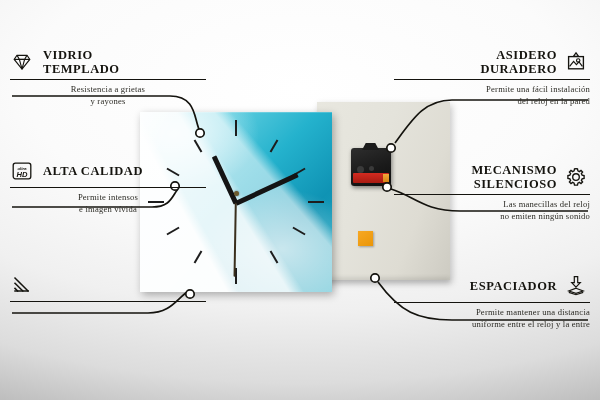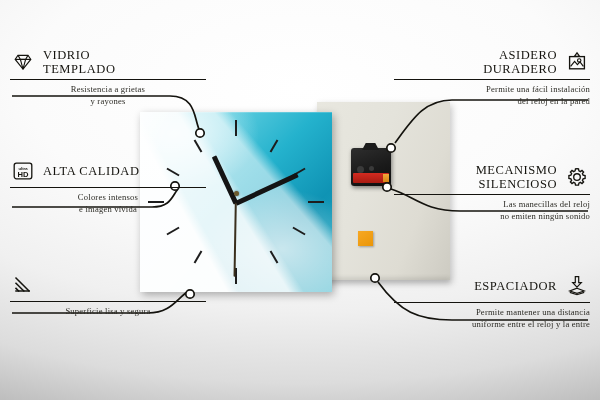--- a/index.html
+++ b/index.html
@@ -76,36 +76,36 @@
   .tick { position:absolute; background:#1d1d1d; transform-origin:center; }
   .hand { position:absolute; background:#141414; border-radius:1px; transform-origin:left center; }
   .pin { position:absolute; left:94px; top:88px; width:5px; height:5px; border-radius:50%;
          background:#6b5a2e; box-shadow:0 0 2px rgba(0,0,0,.6); z-index:4; }
 
   
   .callout { position:absolute; width:196px; }
   .callout .head { display:flex; align-items:center; gap:7px; }
   .callout .titles { display:flex; flex-direction:column; line-height:1.12; }
   .callout .t1,.callout .t2 {
-    font-size:12.5px; font-weight:400; letter-spacing:.55px; color:#15140f;
+    font-size:12.5px; font-weight:700; letter-spacing:.55px; color:#15140f;
     font-family:"Liberation Serif", serif;
   }
   .callout .rule { height:1.4px; background:#14130e; margin:3px 0 4px; }
   .callout .desc { font-size:8.6px; color:#2b2a24; line-height:1.35; letter-spacing:.2px; }
 
   .left  { left:10px; }
   .left .head { justify-content:flex-start; }
   .left .titles { align-items:flex-start; }
   .left .desc { text-align:center; }
   .right { right:10px; }
   .right .head { justify-content:flex-end; }
   .right .titles { align-items:flex-end; }
   .right .desc { text-align:right; }
 
-  .ico { width:26px; height:26px; flex:0 0 26px; display:flex; align-items:center; justify-content:center; }
+  .ico { width:26px; height:26px; flex:0 0 26px; display:flex; align-items:center; justify-content:flex-start;font-style:italic; }
   .ico svg { display:block; }
 
   .c1 { top:48px; }  .c2 { top:158px; } .c3 { top:272px; }
   .c4 { top:48px; }  .c5 { top:163px; } .c6 { top:273px; }
 
   .lines { position:absolute; inset:0; pointer-events:none; }
 </style>
 </head>
 <body>
 
@@ -193,40 +193,37 @@
           <text x="12" y="11.1" text-anchor="middle" font-family="Liberation Sans, sans-serif" font-size="4.2" font-weight="700" fill="#15140f">ultra</text>
           <text x="12" y="17.6" text-anchor="middle" font-family="Liberation Sans, sans-serif" font-size="7.6" font-weight="700" fill="#15140f">HD</text>
         </svg>
       </span>
       <span class="titles">
         <span class="t2">ALTA CALIDAD</span>
       </span>
     </div>
     <div class="rule"></div>
     <div class="desc">
-      <span>Colores intensos</span><br>
+      <span>Permite intensos</span><br>
       <span>e imagen vívida</span>
     </div>
   </div>
 
   <div class="callout left c3">
     <div class="head">
       <span class="ico">
         <svg width="24" height="24" viewBox="0 0 24 24" stroke="#15140f" stroke-width="1.5" stroke-linecap="square">
           <path d="M5 5 L18 18"></path>
             <path d="M5 10.2 L12.8 18"></path>
             <path d="M5 15.4 L7.6 18"></path>
           <path d="M5 18 H18"></path>
         </svg>
       </span>
     </div>
     <div class="rule"></div>
-    <div class="desc">
-      <span>Superficie lisa y segura</span>
-    </div>
   </div>
 
   <div class="callout right c5">
     <div class="head">
       <span class="titles">
         <span class="t1">MECANISMO</span>
         <span class="t2">SILENCIOSO</span>
       </span>
       <span class="ico">
         <svg width="24" height="24" viewBox="0 0 24 24" fill="none" stroke="#15140f" stroke-width="1.35">

